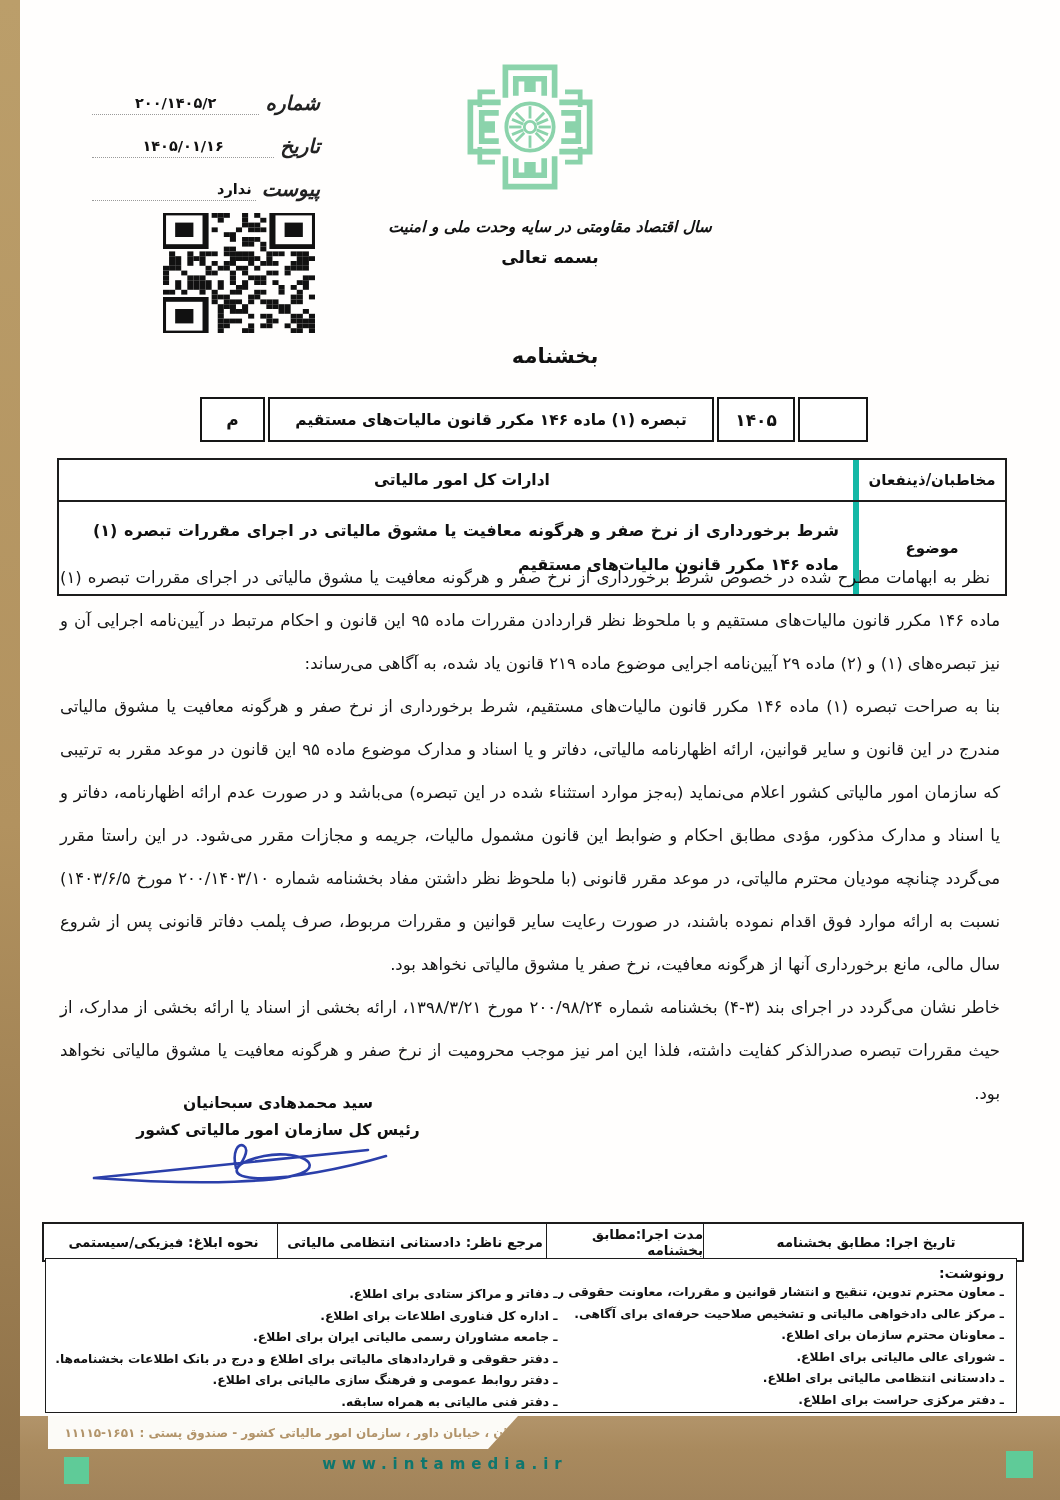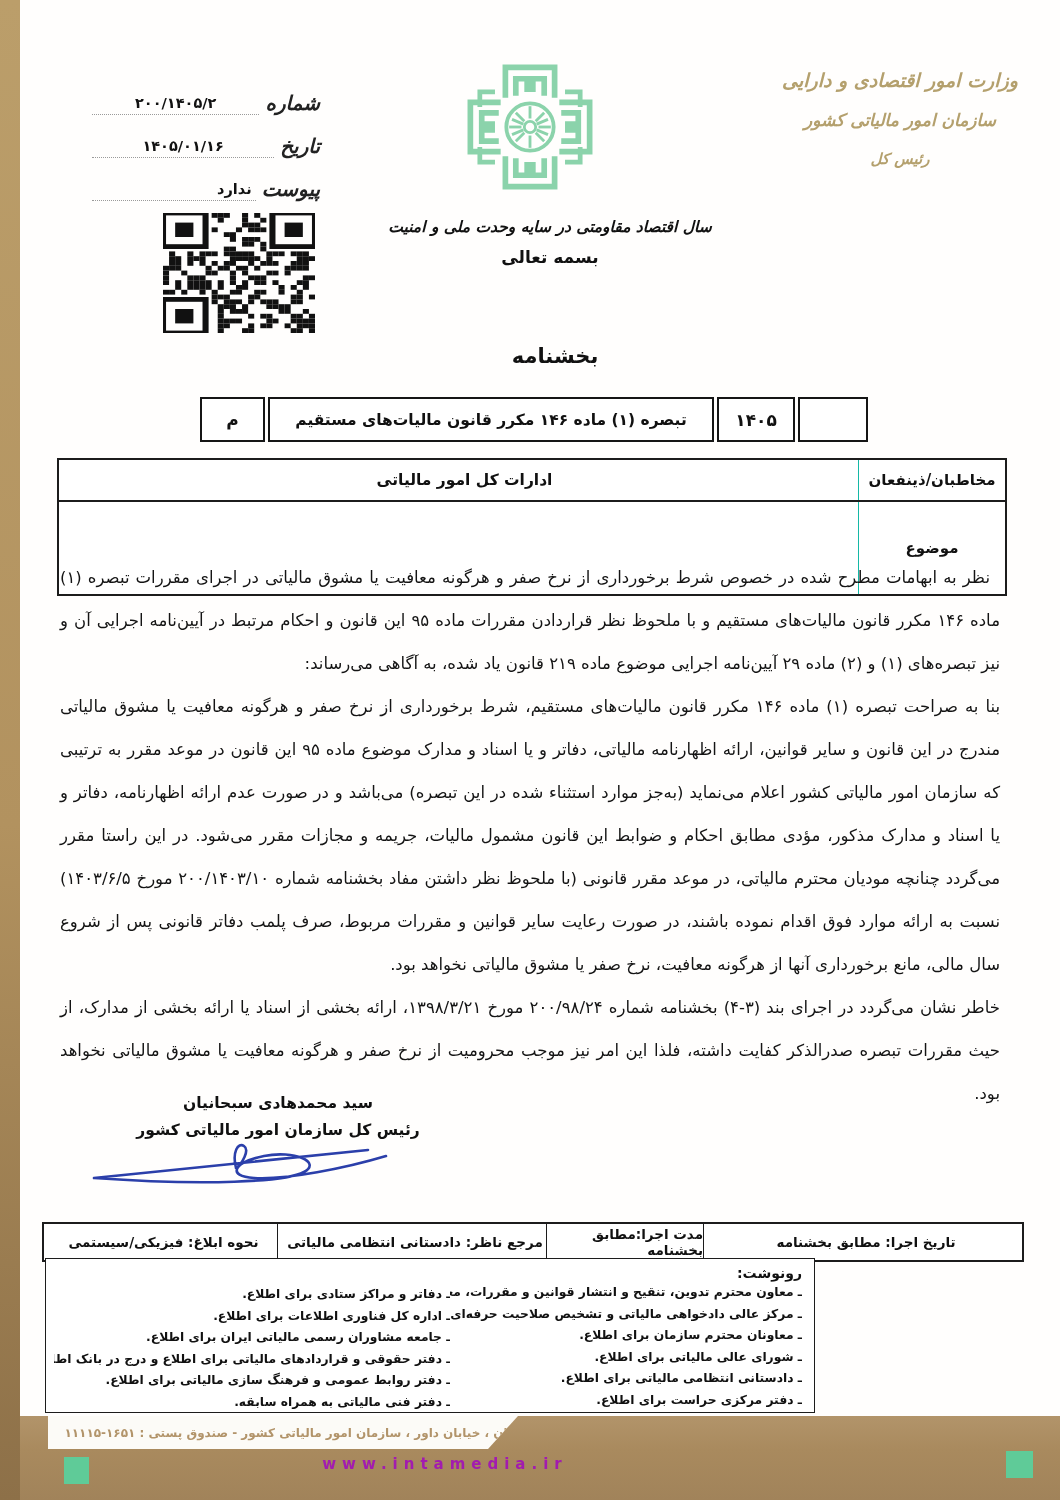--- a/index.html
+++ b/index.html
@@ -45,21 +45,21 @@
   .cls-empty{left:798px;width:66px;}
   .cls-year{left:717px;width:74px;font-size:17px;}
   .cls-title{left:268px;width:442px;font-size:15.5px;}
   .cls-cat{left:200px;width:61px;font-size:17px;}
 
   
   .infotable{position:absolute;top:458px;left:57px;width:946px;border:2px solid #1c1c1c;
     background:#fff;}
   .itrow{display:flex;direction:rtl;}
   .itrow + .itrow{border-top:2px solid #1c1c1c;}
-  .itlabel{width:146px;border-left:1px solid #14b8a6;display:flex;align-items:center;
+  .itlabel{width:146px;border-left:6px solid #14b8a6;display:flex;align-items:center;
     justify-content:center;font-weight:bold;font-size:15px;}
   .itvalue{flex:1;display:flex;align-items:center;font-weight:bold;margin-left:12px;}
   .row-aud{height:40px;}
   .row-aud .itvalue{justify-content:center;font-size:15.5px;}
   .row-subj{height:92px;}
   .row-subj .itvalue{font-size:16px;line-height:34px;text-align:justify;
     padding:4px 14px 4px 22px;}
 
   
   .bodytext{position:absolute;top:556px;left:60px;width:940px;
@@ -74,21 +74,21 @@
 
   
   .metarow{position:absolute;top:1222px;left:42px;width:978px;height:36px;
     border:2px solid #1c1c1c;display:flex;direction:rtl;background:#fff;}
   .metacell{display:flex;align-items:center;justify-content:center;
     font-weight:bold;font-size:13.5px;padding-left:6px;}
   .metacell + .metacell{border-right:1.5px solid #1c1c1c;}
   .mc1{width:312px;} .mc2{width:150px;} .mc3{width:262px;} .mc4{flex:1;}
 
   
-  .ccbox{position:absolute;top:1258px;left:45px;width:770px;height:155px;
+  .ccbox{position:absolute;top:1258px;left:45px;width:972px;height:155px;
     border:1.5px solid #1c1c1c;background:#fff;box-sizing:border-box;
     padding:5px 12px 4px 8px;}
   .cctitle{font-weight:bold;font-size:14px;line-height:18px;}
   .cccols{display:flex;direction:rtl;}
   .cccol{list-style:none;margin:0;padding:0;text-align:right;}
   .cccol.right{width:47%;}
   .cccol.left{width:53%;padding-top:2px;}
   .cccol li{font-weight:bold;font-size:12.3px;line-height:21.5px;white-space:nowrap;
     overflow:hidden;}
   .cccol li::before{content:"ـ  ";font-weight:bold;}
@@ -97,36 +97,31 @@
   
   .brownband{position:absolute;top:1416px;left:0;width:1060px;height:84px;
     background:linear-gradient(180deg,#b2946a 0%,#a98a5e 40%,#a1835a 100%);z-index:2;}
   .addrstrip{position:absolute;top:1416px;left:48px;width:470px;height:33px;
     background:#fcfbf7;z-index:3;
     clip-path:polygon(0 0,100% 0,calc(100% - 30px) 100%,0 100%);
     display:flex;align-items:center;justify-content:center;}
   .addrtext{color:#b2946a;font-size:12px;font-weight:bold;direction:rtl;
     padding-left:26px;white-space:nowrap;}
   .website{position:absolute;top:1455px;left:290px;width:310px;z-index:4;
-    text-align:center;color:#a21caf;font-weight:bold;font-size:15px;letter-spacing:6px;}
+    text-align:center;color:#0f766e;font-weight:bold;font-size:15px;letter-spacing:6px;}
   .teal{position:absolute;background:#5fcb98;z-index:4;}
   .teal.l{left:64px;top:1457px;width:25px;height:27px;}
   .teal.r{left:1006px;top:1451px;width:27px;height:27px;}
 </style>
 </head>
 <body>
 
 <div class="page">
   <div class="left-strip"></div>
 
-  <div class="ministry">
-    <div class="l1">وزارت امور اقتصادی و دارایی</div>
-    <div class="l2">سازمان امور مالیاتی کشور</div>
-    <div class="l3">رئیس کل</div>
-  </div>
 
   <div class="refblock">
     <div class="refrow">
       <span class="reflabel">شماره</span>
       <span class="refline">۲۰۰/۱۴۰۵/۲</span>
     </div>
     <div class="refrow">
       <span class="reflabel">تاریخ</span>
       <span class="refline">۱۴۰۵/۰۱/۱۶</span>
     </div>
@@ -406,20 +401,21 @@
   <div class="clsbox cls-title">تبصره (۱) ماده ۱۴۶ مکرر قانون مالیات‌های مستقیم</div>
   <div class="clsbox cls-cat">م</div>
 
   <div class="infotable">
     <div class="itrow row-aud">
       <div class="itlabel">مخاطبان/ذینفعان</div>
       <div class="itvalue">ادارات کل امور مالیاتی</div>
     </div>
     <div class="itrow row-subj">
       <div class="itlabel">موضوع</div>
+      <div class="itvalue">شرط برخورداری از نرخ صفر و هرگونه معافیت یا مشوق مالیاتی در اجرای مقررات تبصره (۱) ماده ۱۴۶ مکرر قانون مالیات‌های مستقیم</div>
     </div>
   </div>
 
   <div class="bodytext">
     <p class="first">نظر به ابهامات مطرح شده در خصوص شرط برخورداری از نرخ صفر و هرگونه معافیت یا مشوق مالیاتی در اجرای مقررات تبصره (۱) ماده ۱۴۶ مکرر قانون مالیات‌های مستقیم و با ملحوظ نظر قراردادن مقررات ماده ۹۵ این قانون و احکام مرتبط در آیین‌نامه اجرایی آن و نیز تبصره‌های (۱) و (۲) ماده ۲۹ آیین‌نامه اجرایی موضوع ماده ۲۱۹ قانون یاد شده، به آگاهی می‌رساند:</p>
     <p>بنا به صراحت تبصره (۱) ماده ۱۴۶ مکرر قانون مالیات‌های مستقیم، شرط برخورداری از نرخ صفر و هرگونه معافیت یا مشوق مالیاتی مندرج در این قانون و سایر قوانین، ارائه اظهارنامه مالیاتی، دفاتر و یا اسناد و مدارک موضوع ماده ۹۵ این قانون در موعد مقرر به ترتیبی که سازمان امور مالیاتی کشور اعلام می‌نماید (به‌جز موارد استثناء شده در این تبصره) می‌باشد و در صورت عدم ارائه اظهارنامه، دفاتر و یا اسناد و مدارک مذکور، مؤدی مطابق احکام و ضوابط این قانون مشمول مالیات، جریمه و مجازات مقرر می‌شود. در این راستا مقرر می‌گردد چنانچه مودیان محترم مالیاتی، در موعد مقرر قانونی (با ملحوظ نظر داشتن مفاد بخشنامه شماره ۲۰۰/۱۴۰۳/۱۰ مورخ ۱۴۰۳/۶/۵) نسبت به ارائه موارد فوق اقدام نموده باشند، در صورت رعایت سایر قوانین و مقررات مربوط، صرف پلمب دفاتر قانونی پس از شروع سال مالی، مانع برخورداری آنها از هرگونه معافیت، نرخ صفر یا مشوق مالیاتی نخواهد بود.</p>
     <p>خاطر نشان می‌گردد در اجرای بند (۳-۴) بخشنامه شماره ۲۰۰/۹۸/۲۴ مورخ ۱۳۹۸/۳/۲۱، ارائه بخشی از اسناد یا ارائه بخشی از مدارک، از حیث مقررات تبصره صدرالذکر کفایت داشته، فلذا این امر نیز موجب محرومیت از نرخ صفر و هرگونه معافیت یا مشوق مالیاتی نخواهد بود.</p>
   </div>
 
   <div class="sig">

